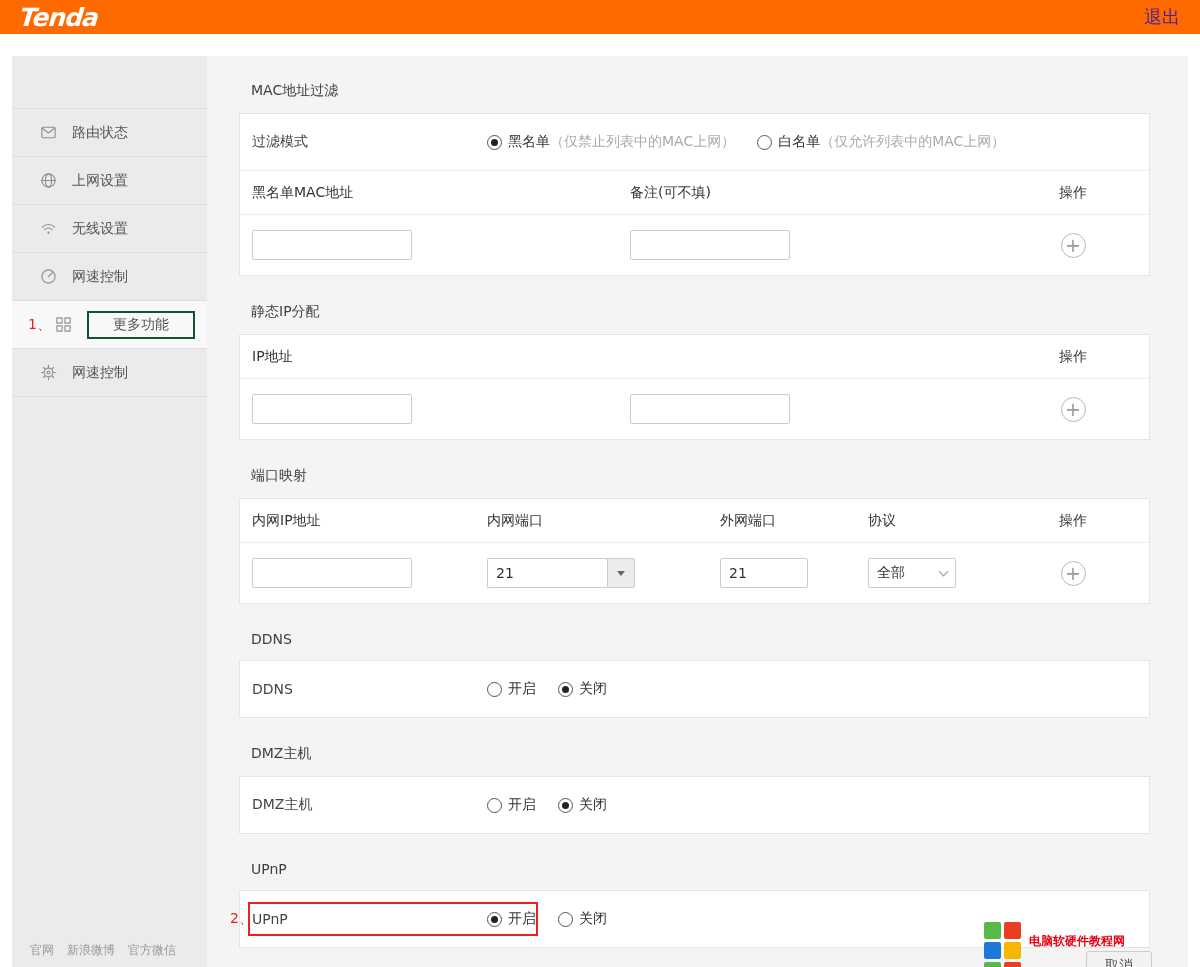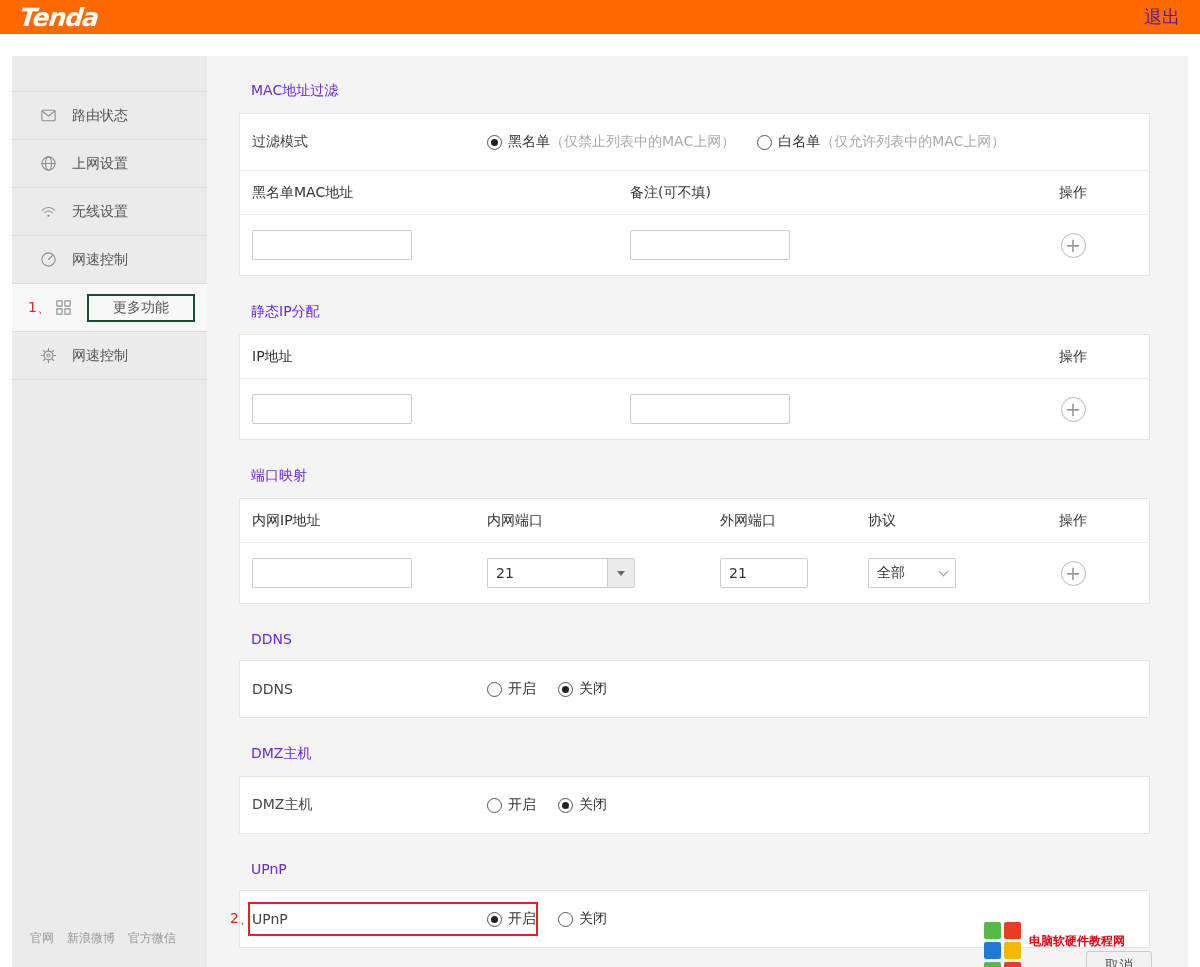--- a/index.html
+++ b/index.html
@@ -12,34 +12,34 @@
   
   .topbar { height:34px; background:#ff6a00; display:flex; align-items:center; justify-content:space-between; padding:0 20px; }
   .logo { color:#fff; font-size:25px; font-weight:bold; font-style:italic; letter-spacing:-1px; transform:skewX(-6deg); line-height:1; }
   .logout { color:#4c1d95; font-size:18px; cursor:pointer; }
 
   
   .frame { display:flex; margin:22px 12px 0 12px; height:911px; }
 
   
   .sidebar { width:195px; background:#ebebeb; position:relative; flex-shrink:0; }
-  .menu { margin-top:35px; border-top:1px solid #dcdcdc; }
+  .menu { margin-top:52px; border-top:1px solid #dcdcdc; }
   .menu-item { height:48px; display:flex; align-items:center; padding-left:28px; border-bottom:1px solid #dcdcdc; color:#555; cursor:pointer; background:#ebebeb; }
   .menu-item.active { background:#f8f8f8; padding-left:16px; }
   .micon { width:17px; height:17px; margin-right:15px; flex-shrink:0; display:flex; }
   .micon svg { width:100%; height:100%; stroke:#8f8f8f; fill:none; stroke-width:1.2; stroke-linecap:round; stroke-linejoin:round; }
   .anno-num { color:#e82121; margin-right:4px; }
   .boxed { border:2px solid #14532d; padding:3px 24px; }
-  .side-footer { position:absolute; bottom:20px; left:18px; display:flex; gap:13px; color:#999; font-size:12px; white-space:nowrap; }
+  .side-footer { position:absolute; bottom:8px; left:18px; display:flex; gap:13px; color:#999; font-size:12px; white-space:nowrap; }
   .side-footer span { cursor:pointer; }
 
   
   .content { flex:1; background:#f4f4f4; padding:26px 38px 0 32px; position:relative; overflow:hidden; }
   .section { margin-bottom:27px; }
-  .sec-title { color:#6d28d9; font-size:14px; font-weight:normal; margin:0 0 13px 12px; }
+  .sec-title { color:#404040; font-size:14px; font-weight:normal; margin:0 0 13px 12px; }
   .card { background:#fff; border:1px solid #e5e5e5; }
   .row { display:flex; align-items:center; padding:0 12px; border-bottom:1px solid #ededed; position:relative; }
   .row:last-child { border-bottom:none; }
   .mode-row { height:57px; }
   .head-row { height:44px; color:#333; }
   .input-row { height:60px; }
   .single-row { height:56px; }
   .lab { width:235px; flex-shrink:0; color:#444; }
   .c1 { width:378px; flex-shrink:0; }
   .cmid { flex:1; }

